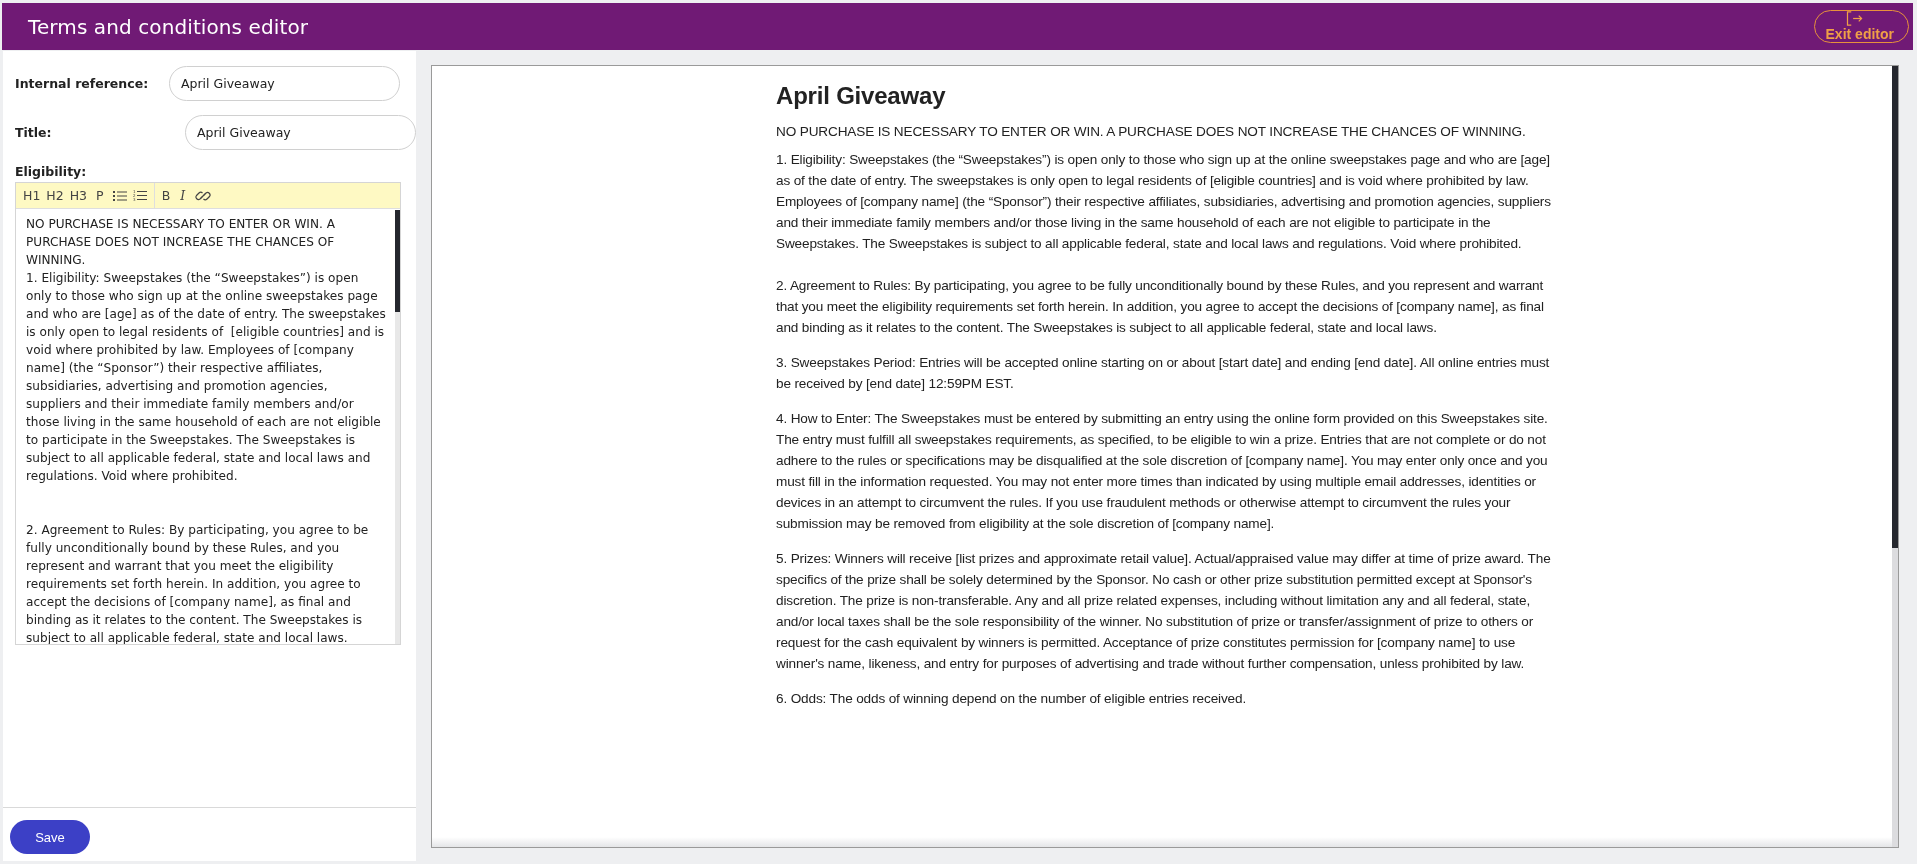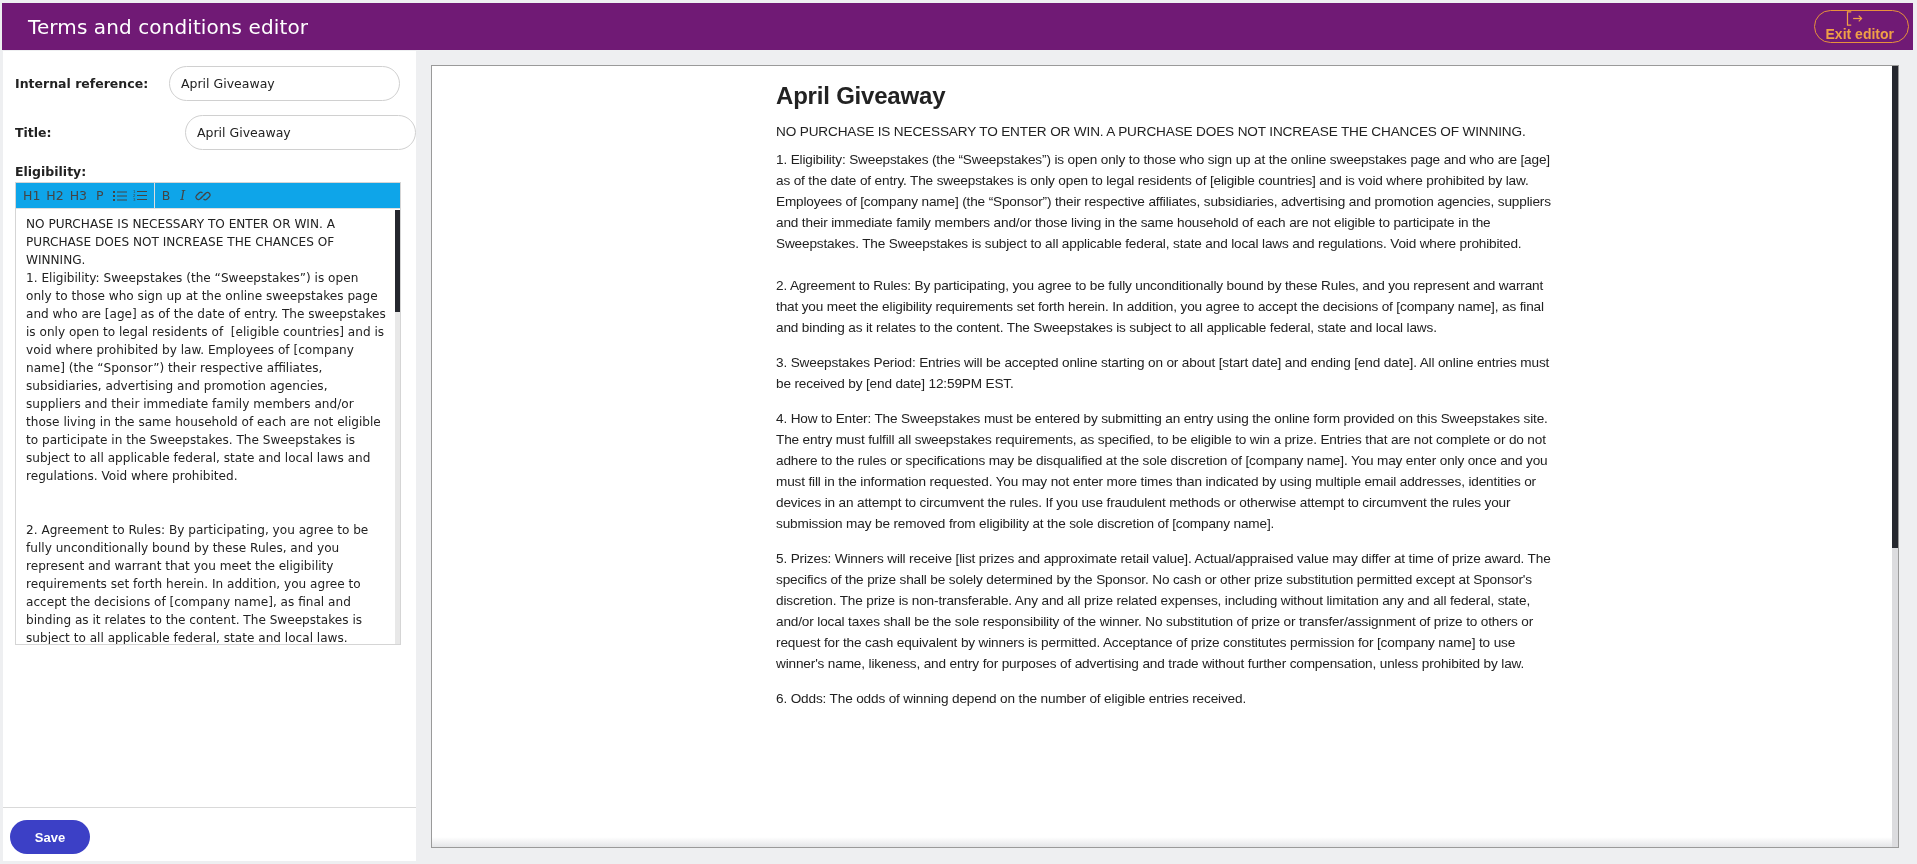--- a/index.html
+++ b/index.html
@@ -7,28 +7,28 @@
   .topbar { position: absolute; left: 2px; top: 3px; width: 1911px; height: 47px; background: #701a75; display: flex; align-items: center; justify-content: space-between; }
   .topbar .title { color: #fff; font-size: 20px; padding-left: 26px; font-weight: 400; letter-spacing: 0.1px; }
   .exit-btn { margin-right: 4px; height: 33px; border: 1px solid #e7913b; border-radius: 17px; color: #f0a046; display: flex; align-items: center; padding: 0 14px 0 11px; font-size: 14px; font-weight: 700; background: transparent; cursor: pointer; flex-direction: column; }
   .exit-btn .ico { width: 20px; height: 16px; margin-right: 9px; }
   .left { position: absolute; left: 3px; top: 51px; width: 413px; height: 810px; background: #fff; }
   .row { position: absolute; left: 12px; display: flex; align-items: center; }
   .row label { width: 154px; font-size: 12.5px; font-weight: 700; color: #222; }
   .pill { width: 231px; height: 35px; border: 1px solid #d0d0d0; border-radius: 18px; padding: 0 11px; font-size: 12.5px; color: #222; display: flex; align-items: center; font-family: "DejaVu Sans", sans-serif; background:#fff; outline:none; }
   .desc-label { position: absolute; left: 12px; top: 113px; font-size: 12.5px; font-weight: 700; }
   .editor { position: absolute; left: 12px; top: 131px; width: 386px; height: 463px; border: 1px solid #d5d5d5; }
-  .toolbar { height: 26px; background: #0ea5e9; border-bottom: 1px solid #dedede; display: flex; align-items: center; padding-left: 4px; font-size: 12.5px; color: #444; }
+  .toolbar { height: 26px; background: #fef9c3; border-bottom: 1px solid #dedede; display: flex; align-items: center; padding-left: 4px; font-size: 12.5px; color: #444; }
   .toolbar .tb { padding: 0 3px; cursor: pointer; display: flex; align-items: center; height: 100%; }
   .toolbar .sep { width: 1px; height: 100%; background: #dedede; margin: 0 4px; }
   .editor-body { position: absolute; top: 27px; left: 0; right: 4px; bottom: 0; overflow: hidden; padding: 5px 10px 0 10px; font-size: 12.1px; line-height: 18px; color: #222; white-space: pre-wrap; }
   .ed-scroll { position: absolute; right: 0; top: 27px; width: 5px; bottom: 0; background: #e8e8e8; }
   .ed-thumb { position: absolute; right: 0; top: 0; width: 5px; height: 102px; background: #25272e; }
   .left-divider { position: absolute; left: 0; top: 756px; width: 413px; height: 1px; background: #d9d9d9; }
-  .save-btn { position: absolute; left: 7px; top: 769px; width: 80px; height: 34px; border-radius: 17px; background: #3c40c6; color: #fff; font-weight: 700; font-size: 13px; border: none; display: flex; align-items: center; justify-content: center; cursor: pointer; }
+  .save-btn { position: absolute; left: 7px; top: 769px; width: 80px; height: 34px; border-radius: 17px; background: #3c40c6; color: #fff; font-weight: 400; font-size: 13px; border: none; display: flex; align-items: center; justify-content: center; cursor: pointer; }
   .preview { position: absolute; left: 431px; top: 65px; width: 1468px; height: 783px; background: #fff; border: 1px solid #9a9a9a; overflow: hidden; }
   .pv-scroll { position: absolute; right: 0; top: 0; width: 6px; height: 100%; background: #dcdcdf; }
   .pv-thumb { position: absolute; right: 0; top: 0; width: 6px; height: 482px; background: #25272e; }
   .pv-content { position: absolute; left: 344px; top: 16px; width: 790px; font-family: "Liberation Sans", sans-serif; color: #222; }
   .pv-content h1 { font-size: 24px; font-weight: 700; margin-bottom: 11px; letter-spacing: -0.2px; }
   .pv-content p { font-size: 13.6px; line-height: 21px; margin-bottom: 14px; letter-spacing: -0.15px; }
   .pv-content p.gap { margin-bottom: 21px; }
   .pv-fade { position: absolute; left: 0; right: 6px; bottom: 0; height: 10px; background: linear-gradient(to bottom, rgba(255,255,255,0), rgba(225,226,229,0.9)); }
 </style>
 </head>

